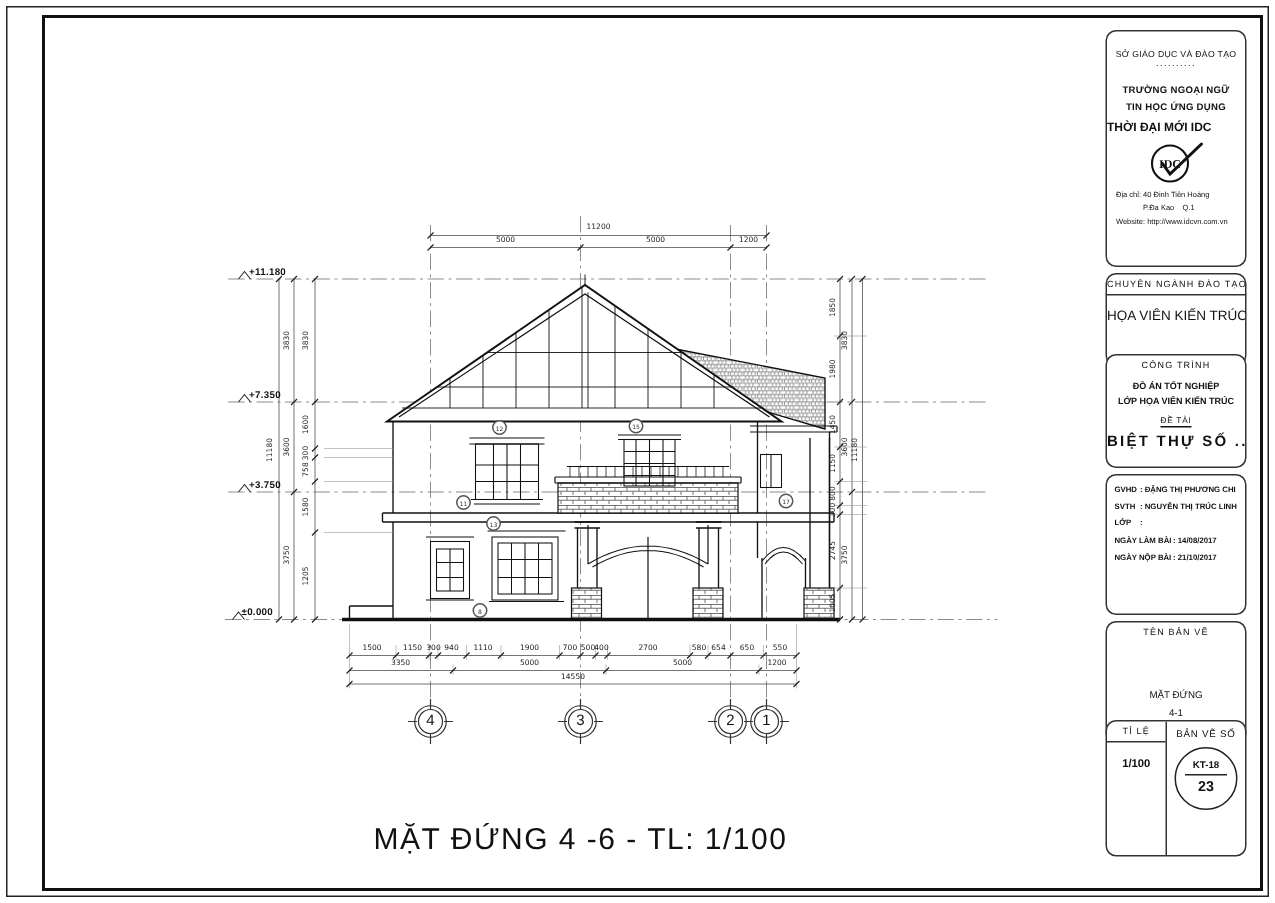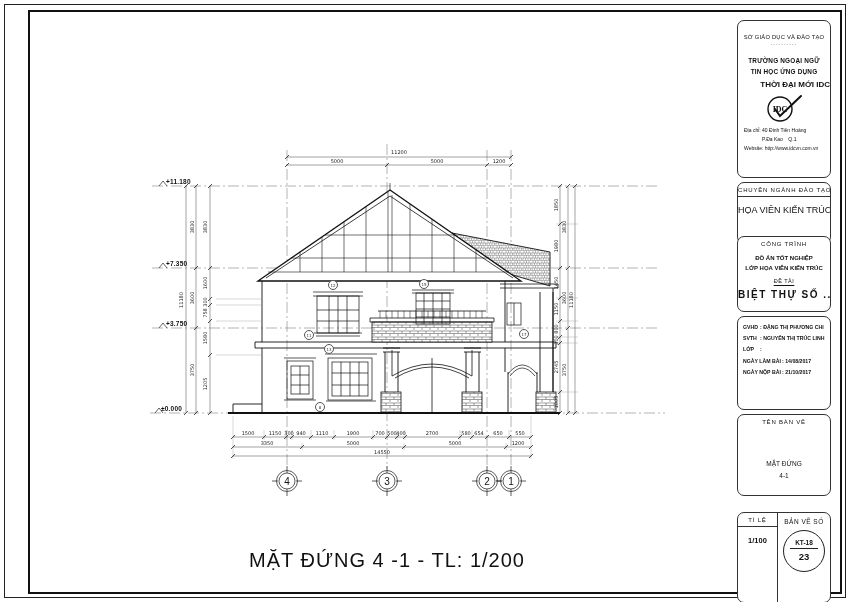--- a/index.html
+++ b/index.html
@@ -14,21 +14,21 @@
   .ptag{position:absolute;width:10px;height:10px;border:1px solid #555;border-radius:50%;font:4px/9px "DejaVu Sans",sans-serif;text-align:center;color:#333;transform:translate(-50%,-50%);background:#fff;box-sizing:border-box}
   .caption{position:absolute;left:387px;top:549px;transform:translateX(-50%);font:400 20px "Liberation Sans",sans-serif;letter-spacing:1px;color:#111;white-space:nowrap}
   
   .tb{position:absolute;left:737px;top:20px;width:96px}
   .tbox{position:absolute;left:0;width:94px;border:1px solid #333;border-radius:7px;background:#fff;box-sizing:border-box;overflow:hidden}
   .tbh{font-size:6px;letter-spacing:.8px;text-align:center;padding:4px 0 3px;font-weight:400;white-space:nowrap}
   .hline{border-bottom:1px solid #333}
   .dept{font-size:5.8px;text-align:center;margin-top:13px;letter-spacing:.2px;white-space:nowrap}
   .dots{font-size:6px;text-align:center;letter-spacing:1px;line-height:1}
   .school{font-size:6.4px;font-weight:700;text-align:center;margin-top:10px;line-height:1.65;letter-spacing:.2px}
-  .school3{font-size:8px;font-weight:700;text-align:right;margin-top:3px;white-space:nowrap}
+  .school3{font-size:8px;font-weight:700;text-align:left;margin-top:3px;white-space:nowrap}
   .logo{display:block;margin:4px auto 1px}
   .addr{font-size:5px;padding:0 6px;line-height:1.75;white-space:pre;color:#111}
   .major{font-size:9px;text-align:center;margin-top:8px;white-space:nowrap}
   .proj{font-size:6px;font-weight:700;text-align:center;line-height:1.6;margin-top:4px}
   .detai{font-size:5.5px;text-align:center;margin-top:5px;text-decoration:underline;text-underline-offset:2px;letter-spacing:.5px}
   .topic{font-size:10px;font-weight:700;text-align:center;margin-top:5px;letter-spacing:1.5px;white-space:nowrap}
   .irow{display:flex;padding:0 5px;font-size:5.2px;font-weight:700;line-height:2.15;white-space:nowrap}
   .irow .lab{flex:none}
   .irow .val{margin-left:2px}
   .dname{font-size:6.5px;text-align:center;margin-top:30px;line-height:1.8}
@@ -221,21 +221,21 @@
   <span class="bub" style="left:487px;top:481px">2</span>
   <span class="bub" style="left:511px;top:481px">1</span>
 
   <span class="ptag" style="left:333px;top:285px">12</span>
   <span class="ptag" style="left:424px;top:284px">15</span>
   <span class="ptag" style="left:309px;top:335px">11</span>
   <span class="ptag" style="left:329px;top:349px">13</span>
   <span class="ptag" style="left:524px;top:334px">17</span>
   <span class="ptag" style="left:320px;top:407px">8</span>
 
-  <div class="caption">MẶT ĐỨNG 4 -1 - TL: 1/200</div>
+  <div class="caption">MẶT ĐỨNG 4 -6 - TL: 1/100</div>
 
   <div class="tb">
 
     <div class="tbox" style="top:0;height:158px">
       <div class="dept">SỞ GIÁO DỤC VÀ ĐÀO TẠO</div>
       <div class="dots">..........</div>
       <div class="school">
         <div>TRƯỜNG NGOẠI NGỮ</div>
         <div>TIN HỌC ỨNG DỤNG</div>
       </div>
@@ -289,21 +289,21 @@
     </div>
 
     <div class="tbox" style="top:394px;height:82px">
       <div class="tbh">TÊN BẢN VẼ</div>
       <div class="dname">
         <div>MẶT ĐỨNG</div>
         <div>4-1</div>
       </div>
     </div>
 
-    <div class="tbox" style="top:492px;height:91px">
+    <div class="tbox" style="top:460px;height:91px">
       <div class="fcols">
         <div class="fl">
           <div class="tbh hline">TỈ LỆ</div>
           <div class="scaleval">1/100</div>
         </div>
         <div class="fr">
           <div class="sheetlab">BẢN VẼ SỐ</div>
           <div class="scircle">
             <span class="scode">KT-18</span>
             <span class="snum">23</span>

